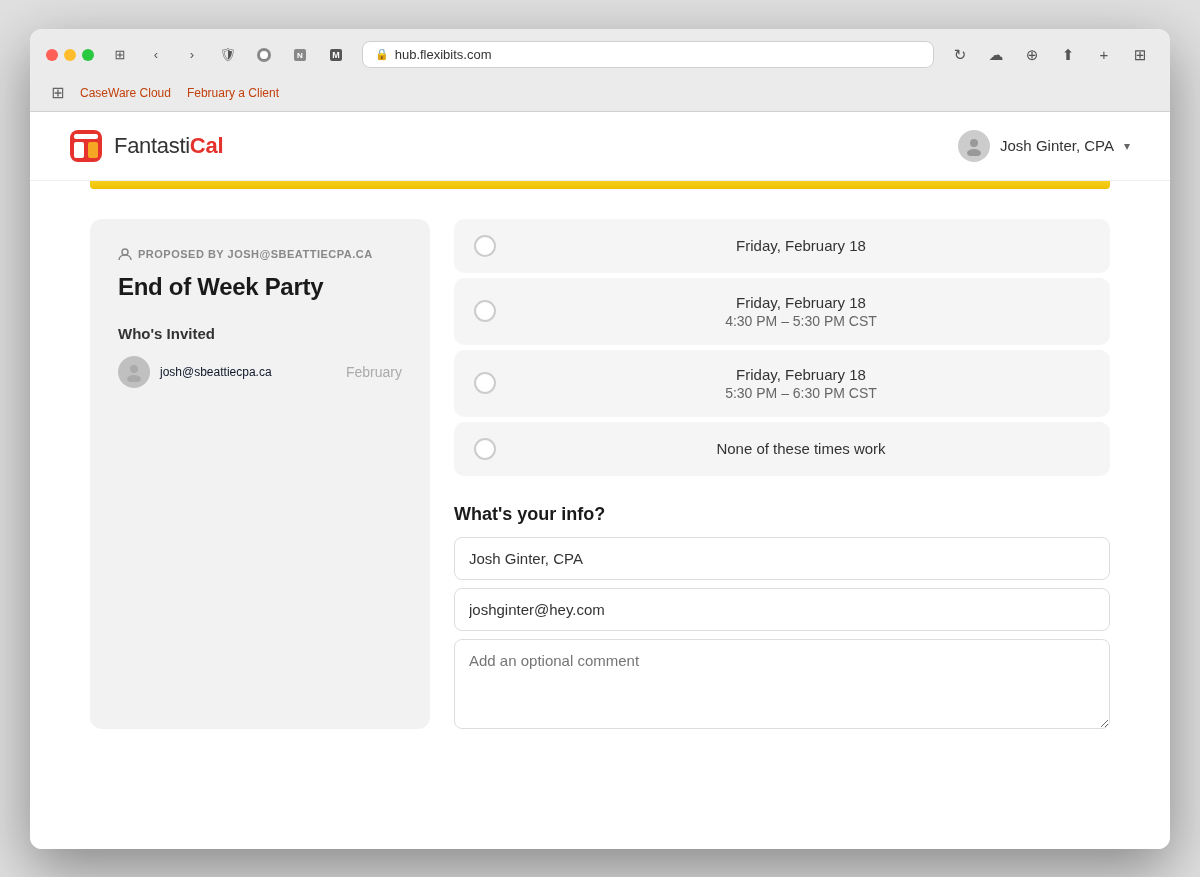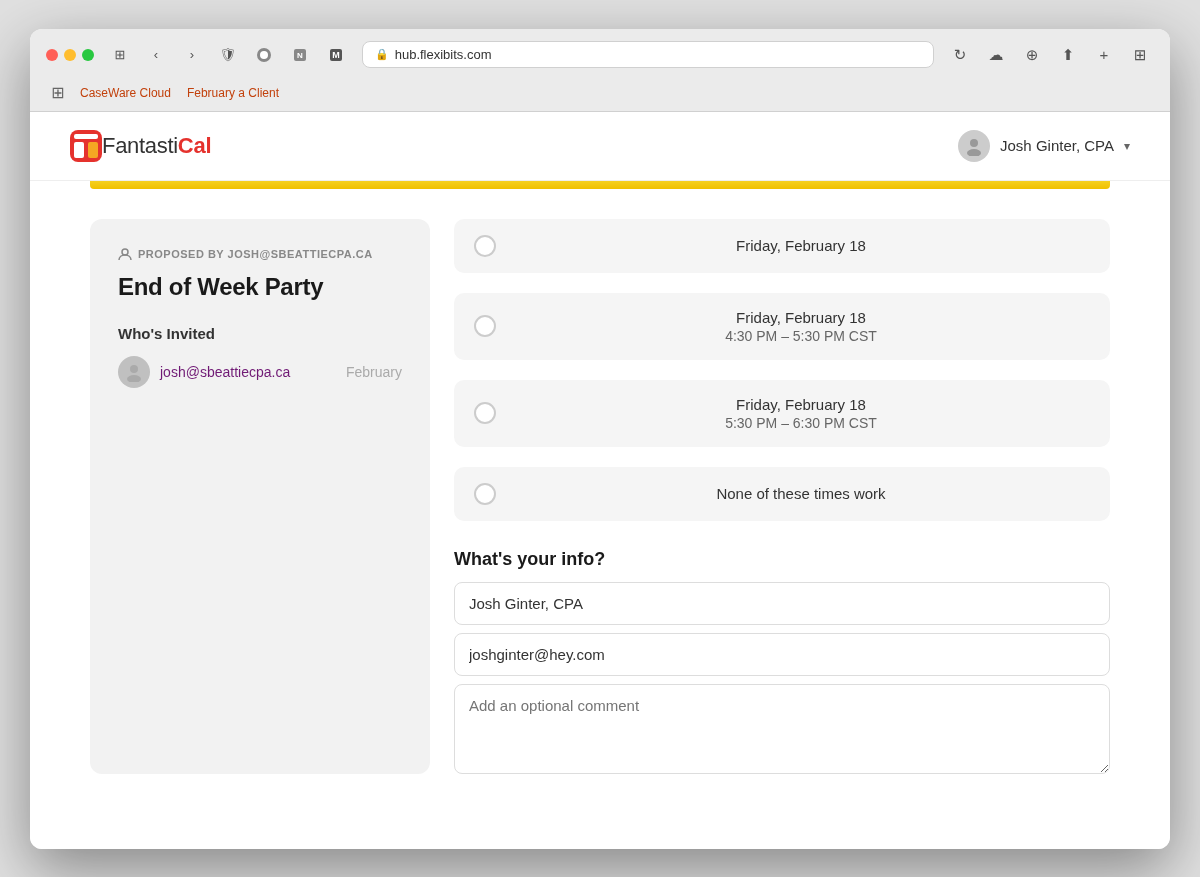--- a/index.html
+++ b/index.html
@@ -146,21 +146,21 @@
       align-items: center;
       justify-content: space-between;
       padding: 18px 40px;
       border-bottom: 1px solid #eee;
       background: white;
     }
 
     .logo-area {
       display: flex;
       align-items: center;
-      gap: 0;
+      gap: 12px;
     }
 
     .logo-icon {
       width: 32px;
       height: 32px;
     }
 
     .logo-text {
       font-size: 22px;
       font-weight: 400;
@@ -271,22 +271,22 @@
       background: #c0c0c0;
       display: flex;
       align-items: center;
       justify-content: center;
       color: #666;
       font-size: 17px;
       flex-shrink: 0;
     }
 
     .organizer-email {
-      font-size: 14px;
-      color: #701a75;
+      font-size: 12px;
+      color: #0f172a;
       flex: 1;
     }
 
     .organizer-label {
       font-size: 14px;
       color: #aaa;
     }
 
     
     .right-panel {
@@ -296,21 +296,21 @@
     .section-title {
       font-size: 18px;
       font-weight: 600;
       color: #1a1a1a;
       margin-bottom: 14px;
     }
 
     .time-options {
       display: flex;
       flex-direction: column;
-      gap: 20px;
+      gap: 5px;
       margin-bottom: 28px;
     }
 
     .time-option {
       display: flex;
       align-items: center;
       background: #f5f5f5;
       border-radius: 10px;
       padding: 16px 20px;
       gap: 16px;

